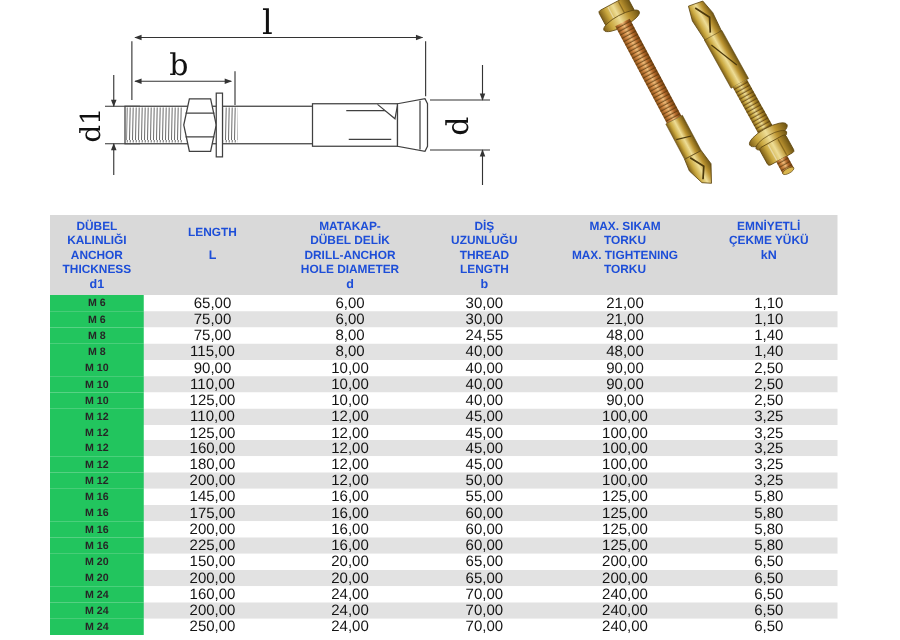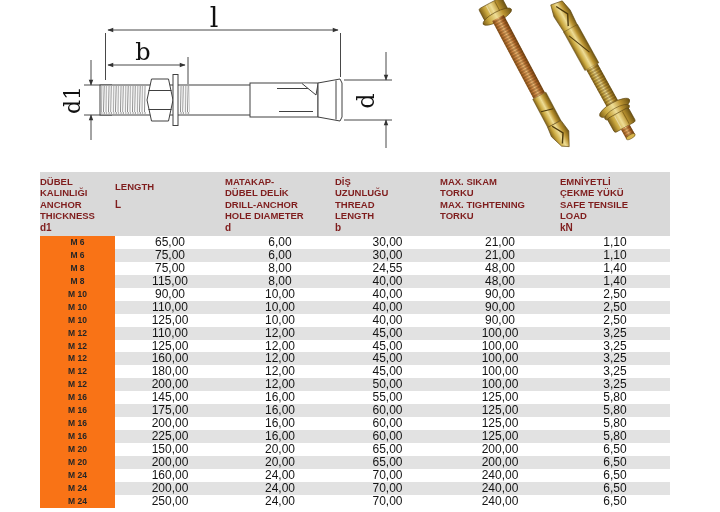--- a/index.html
+++ b/index.html
@@ -4,29 +4,29 @@
 <style>
   html,body{margin:0;padding:0;background:#fff;}
   .page{position:relative;width:720px;height:512px;background:#ffffff;overflow:hidden;
         font-family:"Liberation Sans",sans-serif;}
   .drawing-svg{position:absolute;left:0;top:0;}
   .photo-svg{position:absolute;left:440px;top:0;}
   .title{position:absolute;left:45px;top:148px;font-size:14.5px;font-weight:bold;
          color:#111;letter-spacing:.2px;white-space:nowrap;}
   .table{position:absolute;left:40px;top:172px;width:630px;}
   .thead{display:flex;background:#d9d9d9;height:64px;box-sizing:border-box;padding-top:3px;}
-  .hcell{box-sizing:border-box;color:#7f1d1d;}
+  .hcell{box-sizing:border-box;text-align:center;color:#1d4ed8;}
   .h-tr,.h-en{height:23px;display:flex;flex-direction:column;justify-content:center;
               font-weight:bold;font-size:9.5px;line-height:11px;white-space:nowrap;}
   .h-sym{height:15px;font-weight:bold;font-size:10px;line-height:13px;}
   .row{display:flex;height:12.952px;background:#ffffff;}
   .row.alt{background:#e2e2e2;}
   .cell{box-sizing:border-box;font-size:12px;line-height:12.9px;color:#141414;
         text-align:center;overflow:hidden;white-space:nowrap;}
-  .cell.c0{background:#f97316;font-size:8.5px;font-weight:bold;color:#262626;
+  .cell.c0{background:#22c55e;font-size:8.5px;font-weight:bold;color:#262626;
            line-height:13.2px;}
   .dim{stroke:#333;stroke-width:0.9;fill:none;}
   .part{stroke:#404040;stroke-width:1;fill:#fff;}
   .dimlabel{font-family:"DejaVu Serif",serif;fill:#111;}
 </style>
 </head>
 <body>
 
 <div class="page">
 
@@ -180,24 +180,20 @@
           <div class="h-en">
             <div>MAX. TIGHTENING</div>
             <div>TORKU</div>
           </div>
         </div>
         <div class="hcell" style="width: 110px;">
           <div class="h-tr">
             <div>EMNİYETLİ</div>
             <div>ÇEKME YÜKÜ</div>
           </div>
-          <div class="h-en">
-            <div>SAFE TENSILE</div>
-            <div>LOAD</div>
-          </div>
           <div class="h-sym">kN</div>
         </div>
       </div>
     <div class="tbody" id="tbody">
         <div class="row">
           <div class="cell c0" style="width: 75px;">M 6</div>
           <div class="cell" style="width: 110px;">65,00</div>
           <div class="cell" style="width: 110px;">6,00</div>
           <div class="cell" style="width: 105px;">30,00</div>
           <div class="cell" style="width: 120px;">21,00</div>

